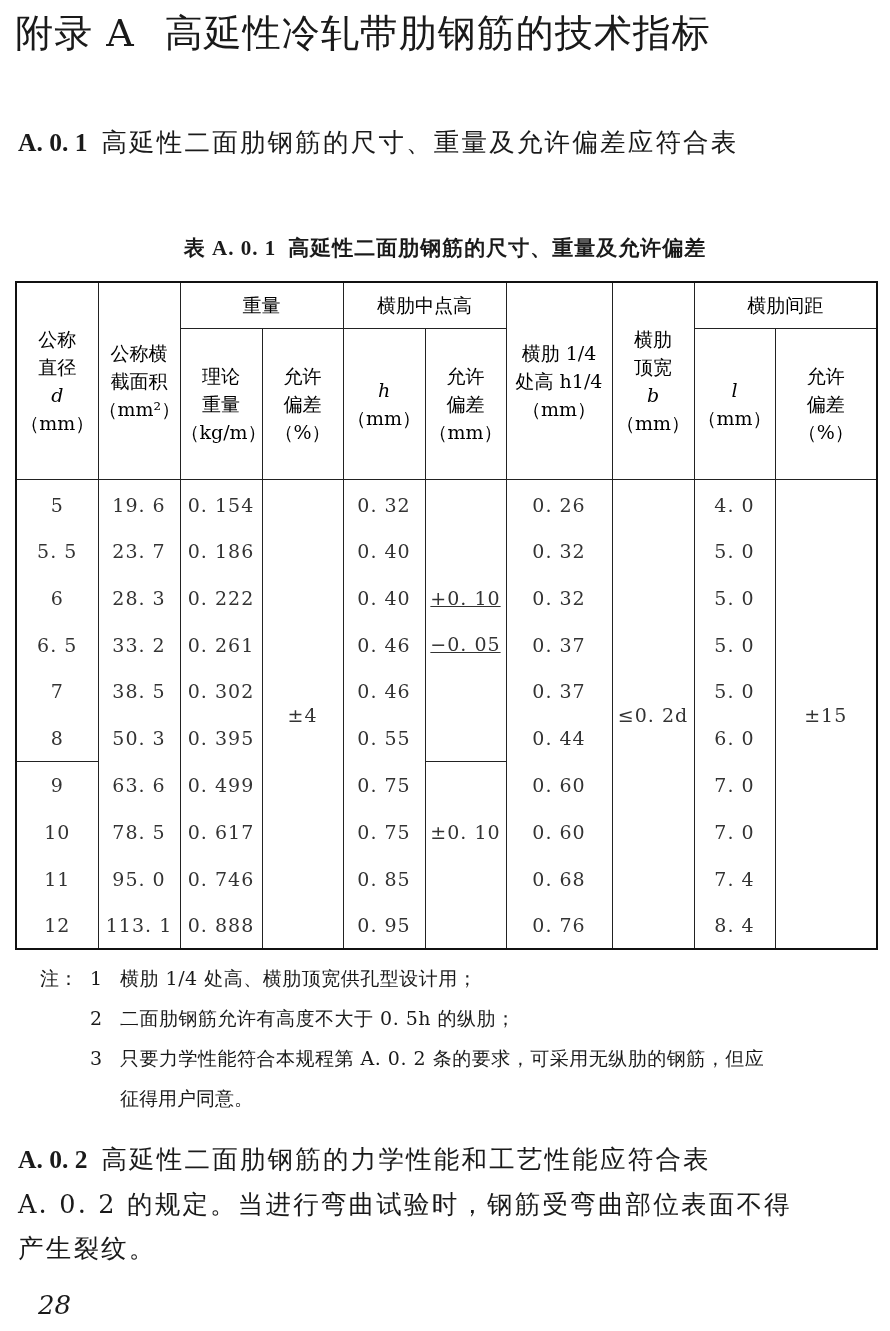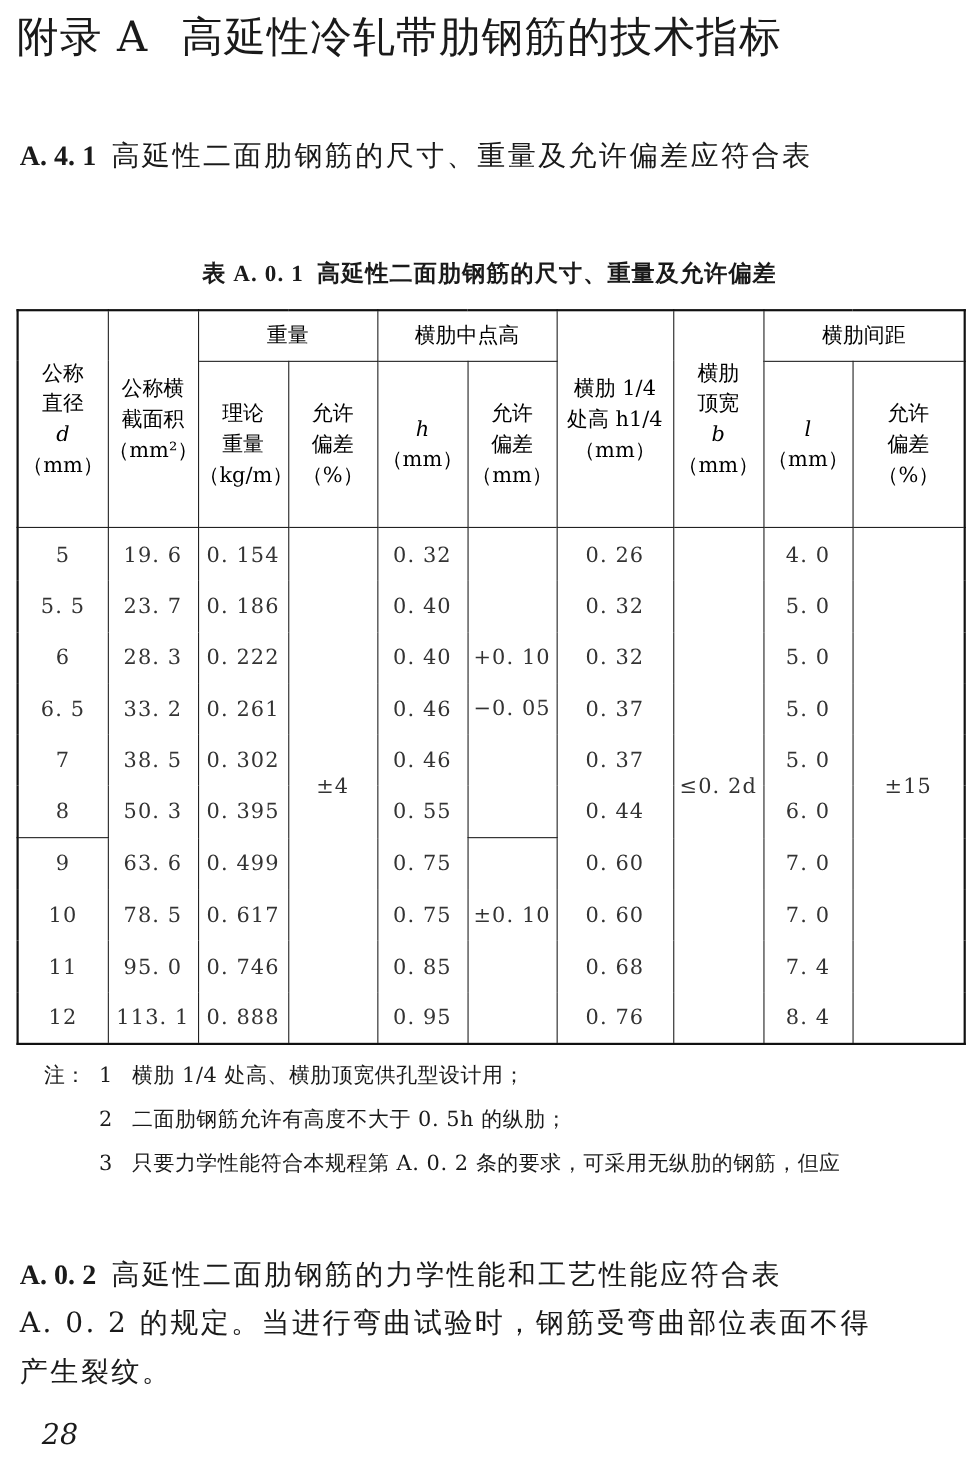--- a/index.html
+++ b/index.html
@@ -33,21 +33,21 @@
   .pageno { left:38px; top:1290px; font-size:26px; font-style:italic; }
 </style>
 </head>
 <body>
 
 <div class="abs title">
   <span>附录 A</span><span class="gap"></span><span>高延性冷轧带肋钢筋的技术指标</span>
 </div>
 
 <div class="abs para" style="top:120px;">
-  <div><b>A. 4. 1</b><span>高延性二面肋钢筋的尺寸、重量及允许偏差应符合表</span></div>
+  <div><b>A. 0. 1</b><span>高延性二面肋钢筋的尺寸、重量及允许偏差应符合表</span></div>
 </div>
 
 <div class="abs caption">
   <span class="num">表 A. 0. 1</span><span>高延性二面肋钢筋的尺寸、重量及允许偏差</span>
 </div>
 
 <table class="spec">
   <colgroup>
     <col style="width:82px">
       <col style="width:82px">
@@ -119,21 +119,21 @@
       </td>
     </tr>
   </thead>
   <tbody>
     <tr class="first">
       <td class="num-cell">5</td>
       <td class="num-cell">19. 6</td>
       <td class="num-cell">0. 154</td>
       <td rowspan="10" class="num-cell merged">±4</td>
       <td class="num-cell">0. 32</td>
-      <td rowspan="6" class="num-cell" style="border-bottom:1.3px solid #222;line-height:46px;">
+      <td rowspan="6" class="num-cell" style="border-bottom:1.3px solid #222;line-height:46px;text-decoration:underline;">
         <div style="height:46px"></div>
           <div style="height:46px"></div>
         <div>+0. 10</div>
           <div>−0. 05</div>
         <div style="height:46px"></div>
           <div style="height:46px"></div>
       </td>
       <td class="num-cell">0. 26</td>
       <td rowspan="10" class="num-cell merged">≤0. 2d</td>
       <td class="num-cell">4. 0</td>
@@ -228,20 +228,21 @@
   <div class="note-row">
     <span class="lab"></span>
     <span class="idx">2</span>
     <span class="txt">二面肋钢筋允许有高度不大于 0. 5h 的纵肋；</span>
   </div>
   <div class="note-row">
     <span class="lab"></span>
     <span class="idx">3</span>
     <span class="txt">只要力学性能符合本规程第 A. 0. 2 条的要求，可采用无纵肋的钢筋，但应</span>
   </div>
+  <div class="note-cont">征得用户同意。</div>
 </div>
 
 <div class="abs para" style="top:1137px;">
   <div><b>A. 0. 2</b><span>高延性二面肋钢筋的力学性能和工艺性能应符合表</span></div>
   <div>A. 0. 2 的规定。当进行弯曲试验时，钢筋受弯曲部位表面不得</div>
   <div>产生裂纹。</div>
 </div>
 
 <div class="abs pageno">28</div>
 

